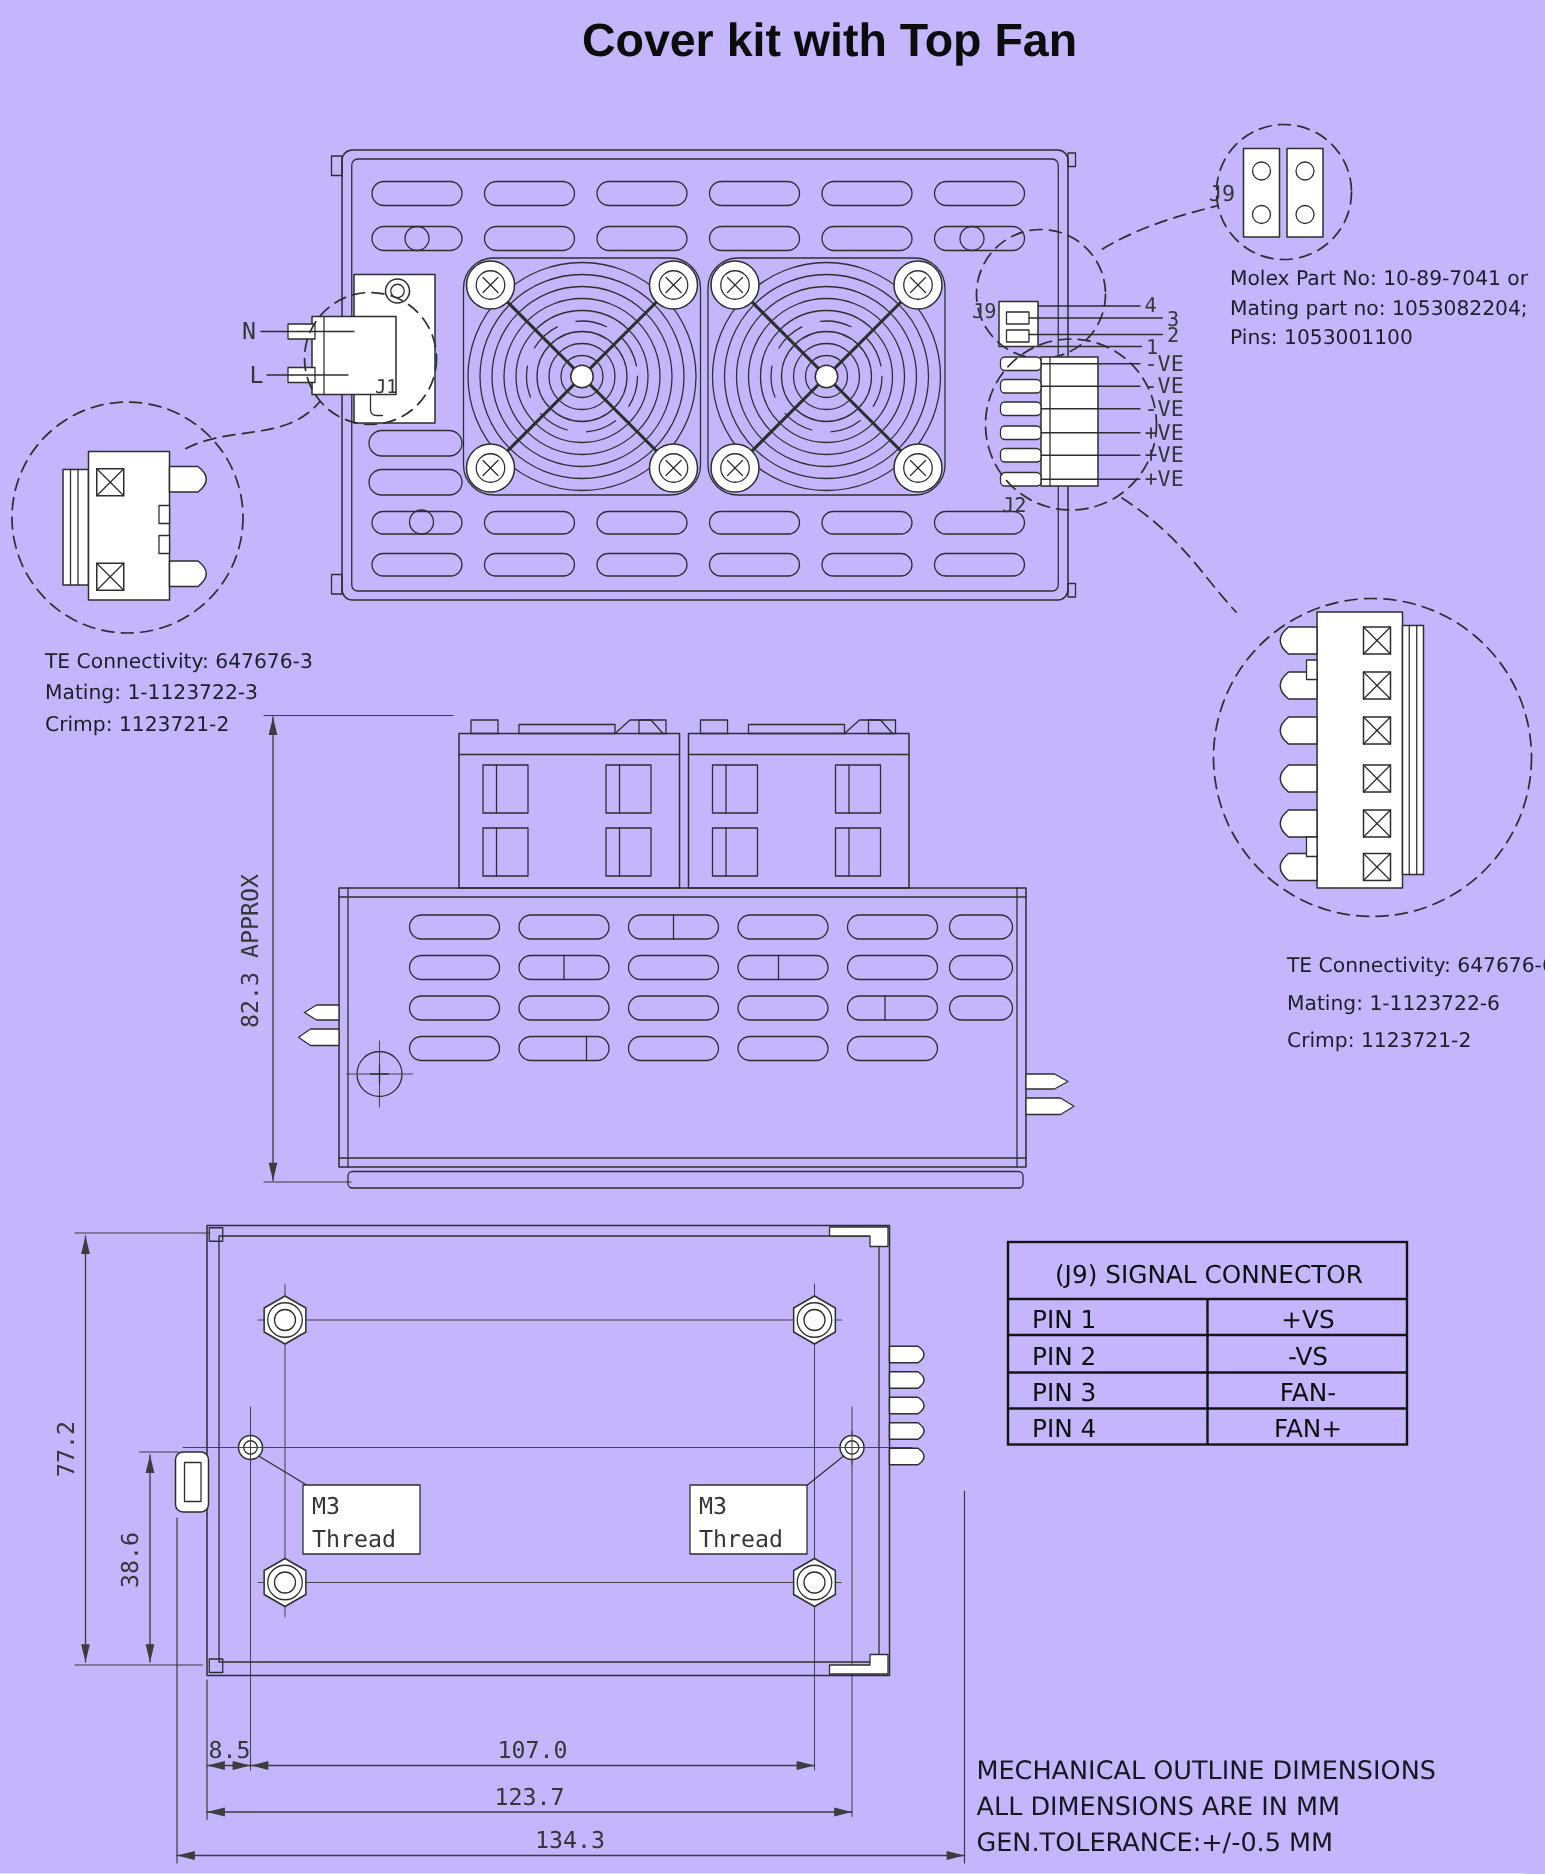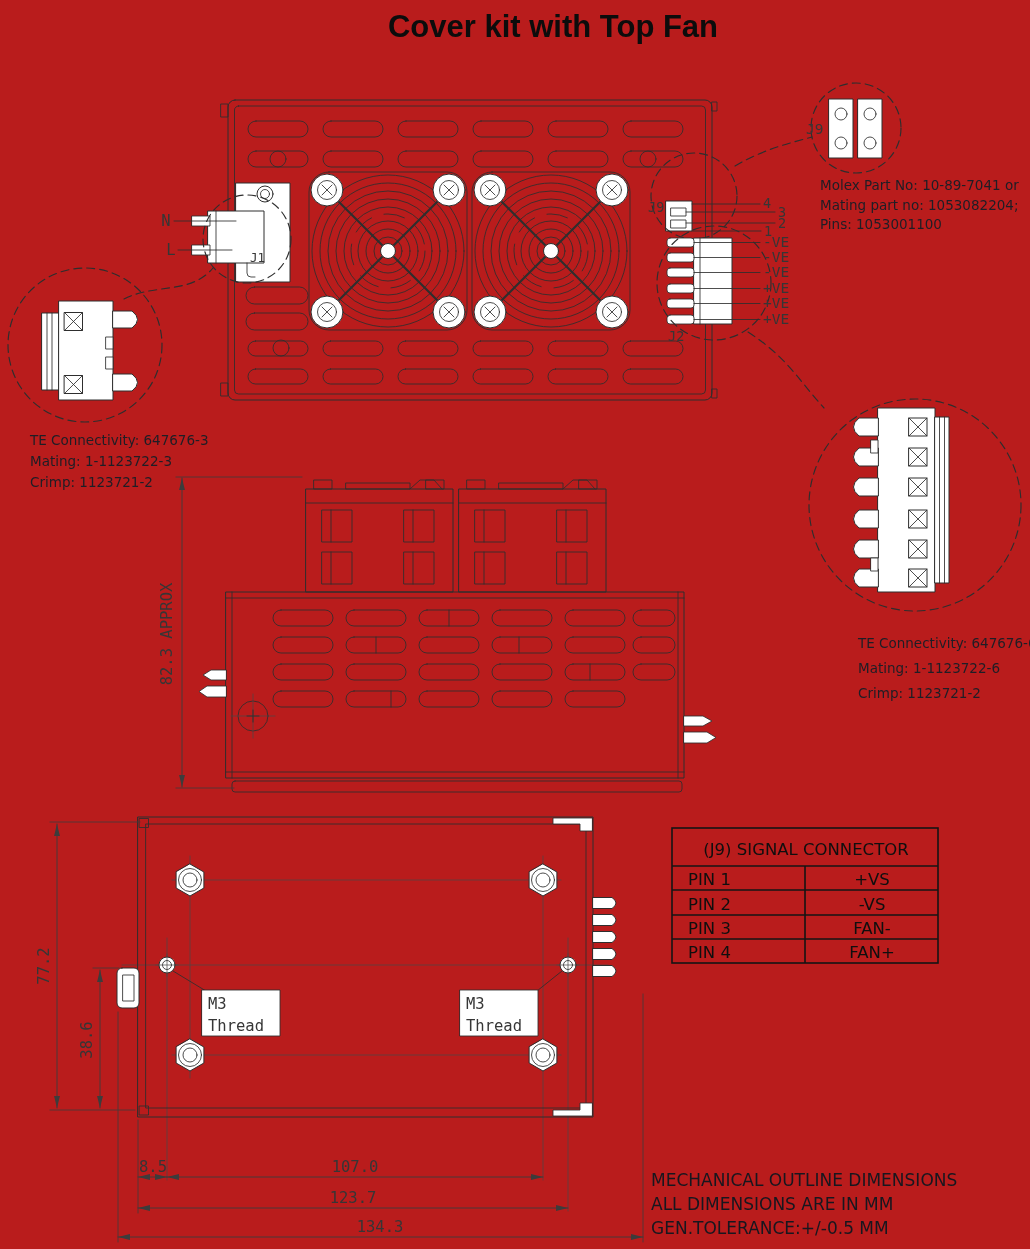--- a/index.html
+++ b/index.html
@@ -1,16 +1,16 @@
 <!DOCTYPE html>
 <html><head>
 <meta charset="utf-8">
 <style>
   html,body{margin:0;padding:0;background:#fff}
-  .page{position:relative;width:1030px;height:1249px;background:#b91c1c;overflow:hidden;
+  .page{position:relative;width:1030px;height:1249px;background:#c4b5fd;overflow:hidden;
         font-family:"DejaVu Sans","Liberation Sans",sans-serif}
   svg{position:absolute;left:0;top:0}
   .draw{stroke:#2e2e2e;stroke-width:1;fill:none;stroke-linecap:round;stroke-linejoin:round}
   .t{stroke-width:.85}
   .g2{stroke-width:2.1}
   .wf{fill:#fff}
   .dash{stroke-dasharray:8 5;stroke-width:1.15}
   .cl{stroke:#474747;stroke-width:.7}
   .ext{stroke:#3c3c3c;stroke-width:.8}
   .dim{stroke:#3c3c3c;stroke-width:.9;marker-start:url(#ar);marker-end:url(#ar)}

